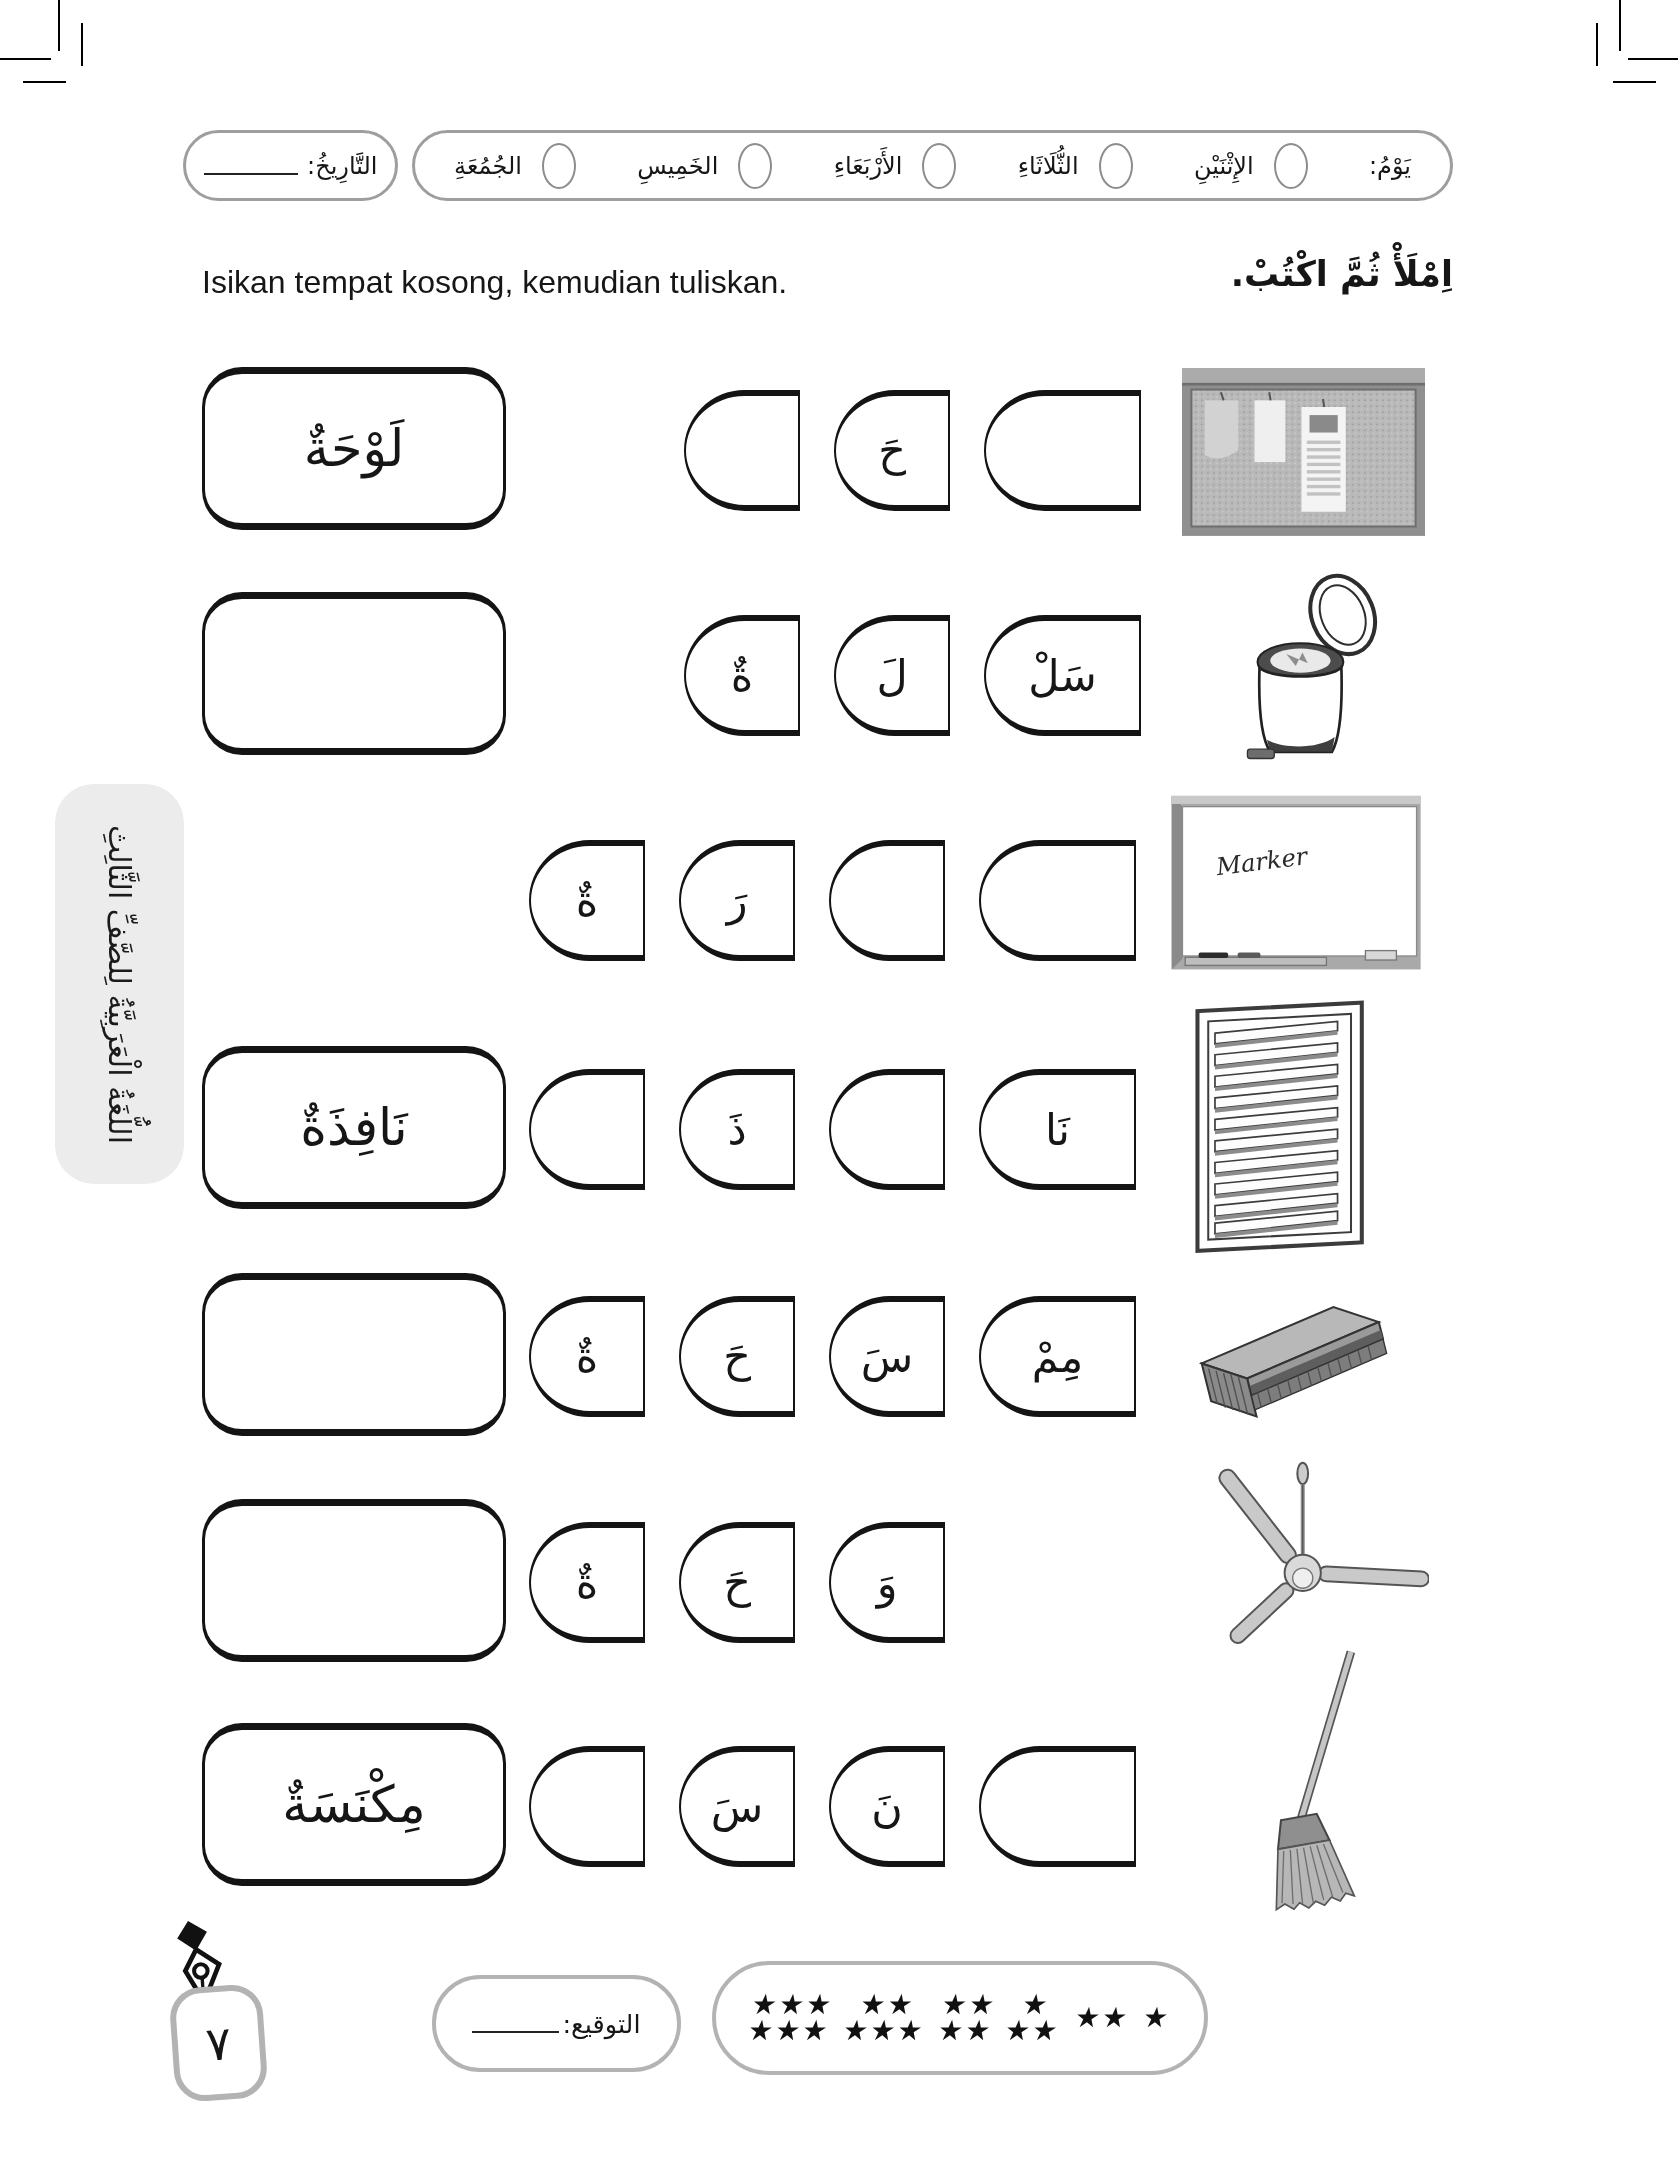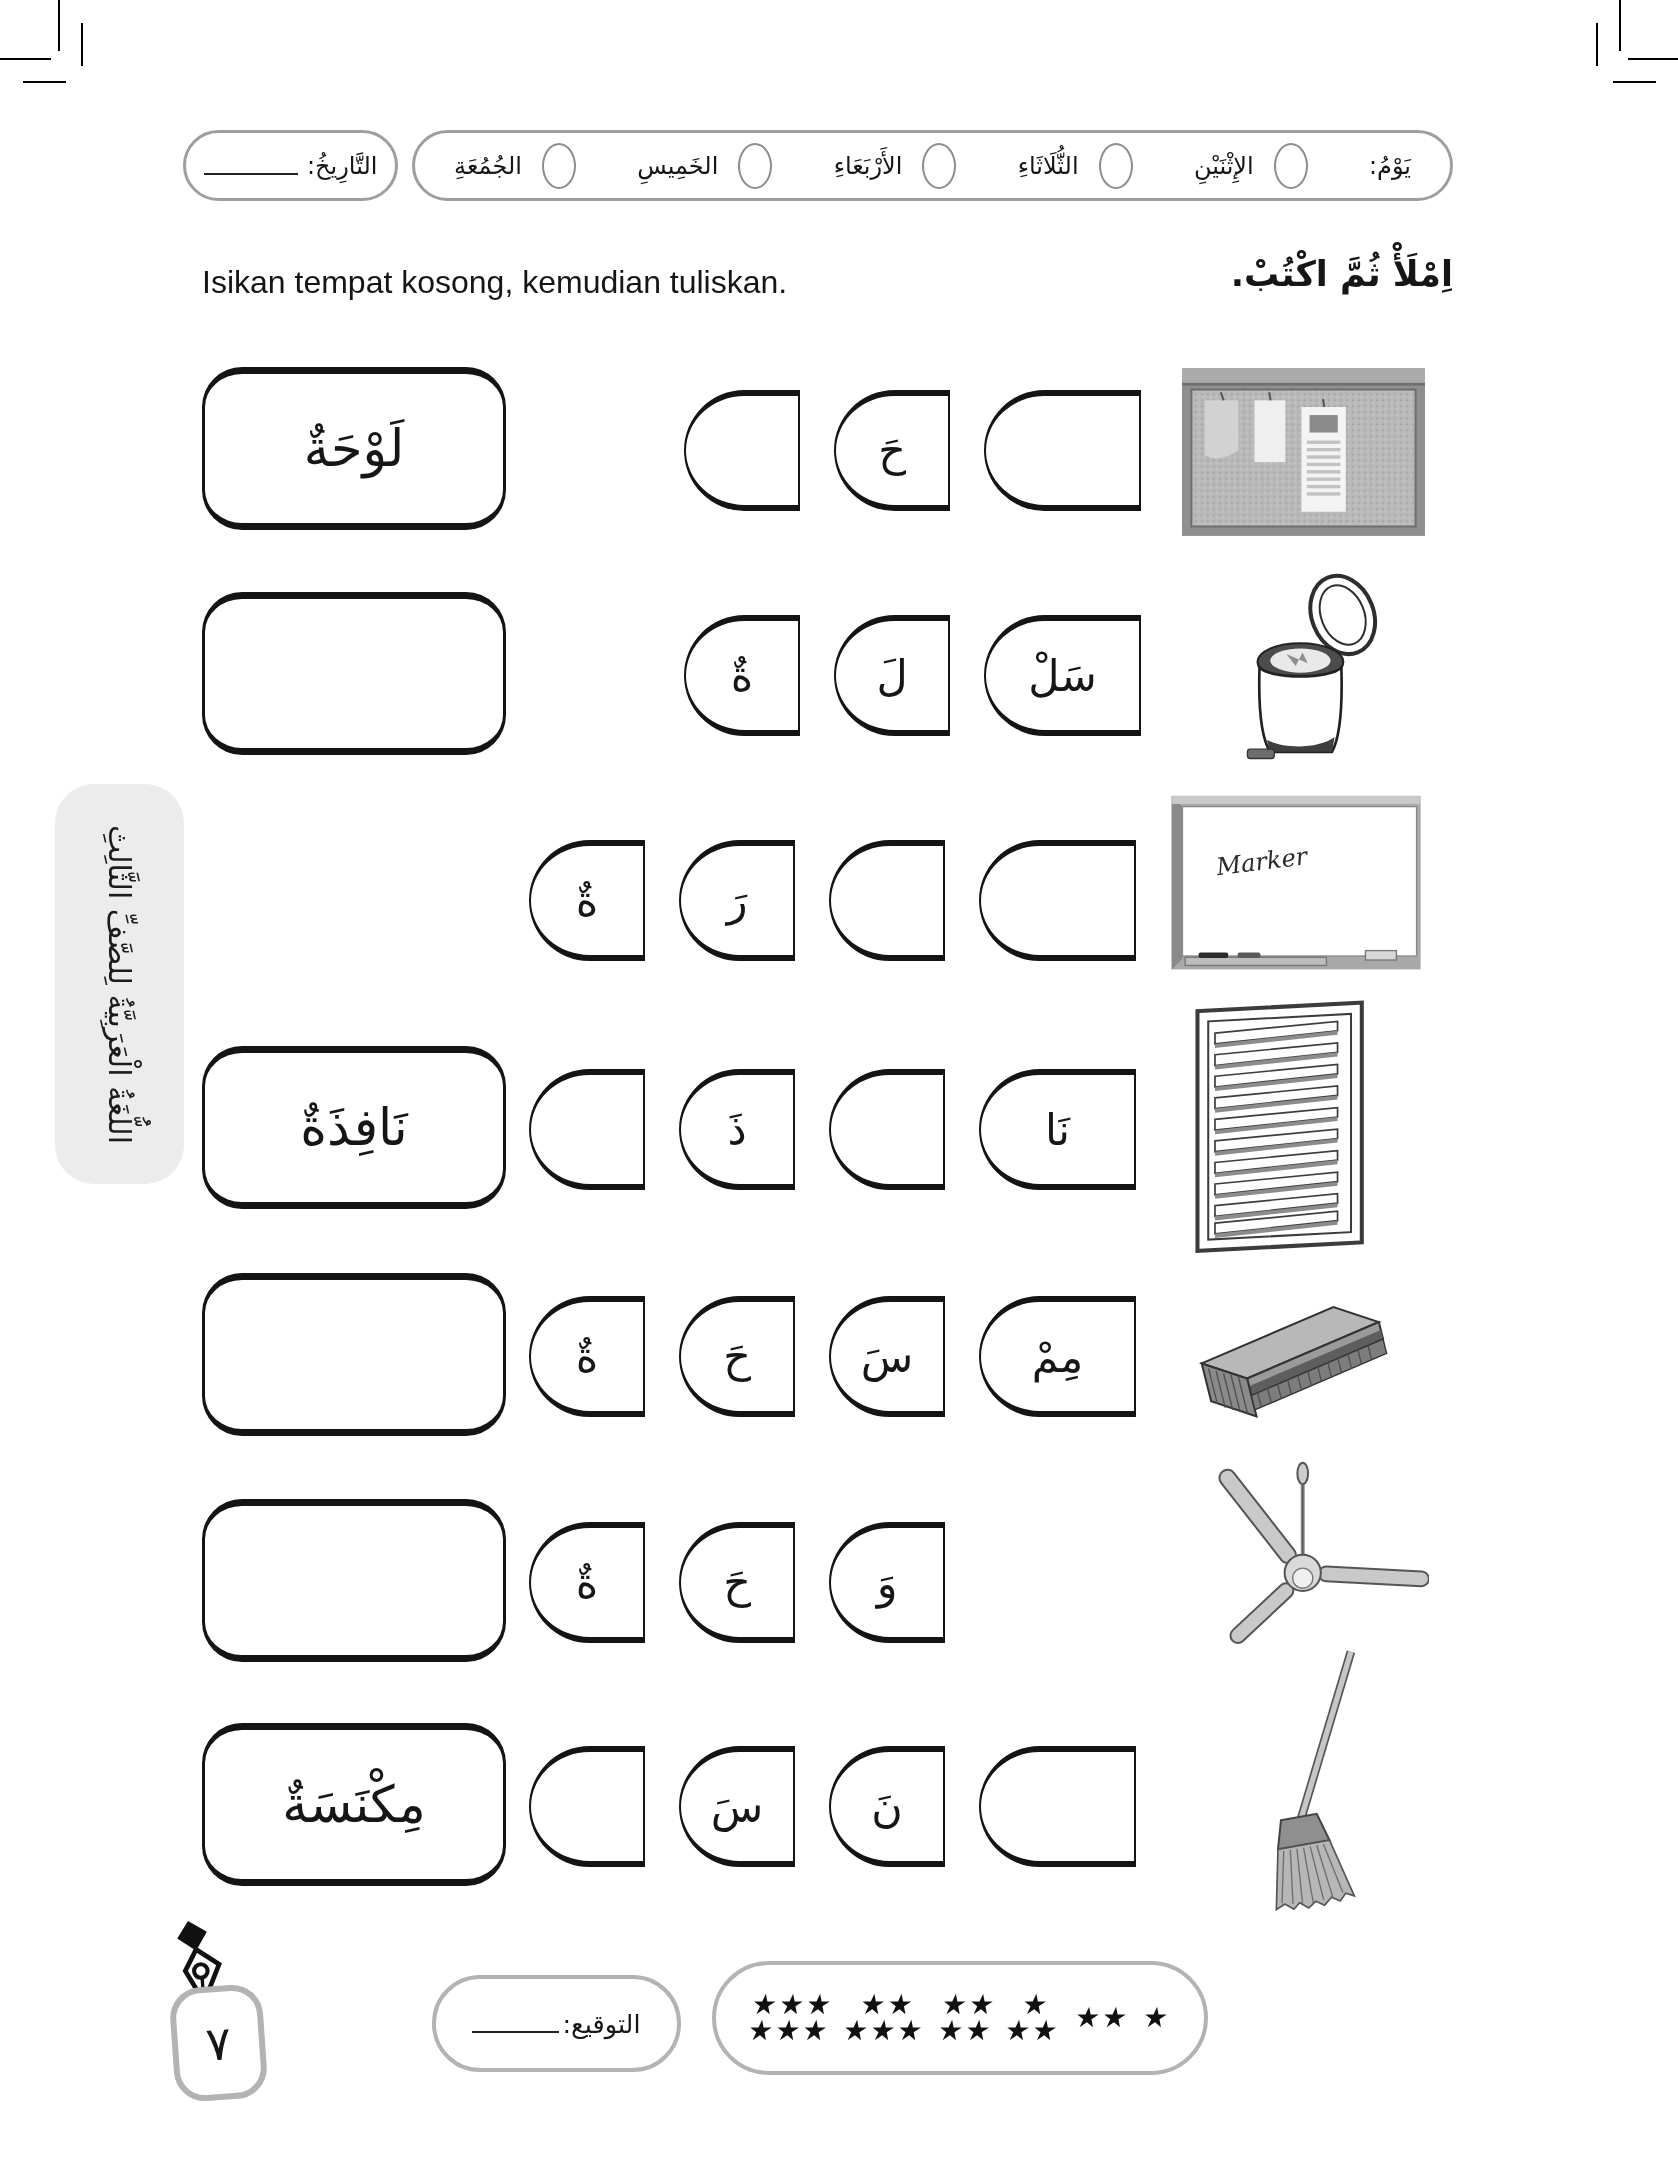--- a/index.html
+++ b/index.html
@@ -5,21 +5,21 @@
   html,body{margin:0;padding:0;background:#fff;}
   .page{position:relative;width:1679px;height:2183px;background:#ffffff;overflow:hidden;
         font-family:"DejaVu Sans",sans-serif;color:#161616;}
 
   
   .cm{position:absolute;background:#000;}
 
   
   .capsule{position:absolute;border:3.4px solid #9e9e9e;border-radius:40px;background:#fff;box-sizing:border-box;}
   .date-box{left:183px;top:130px;width:215px;height:71px;display:flex;align-items:center;
-            justify-content:center;direction:rtl;gap:9.4px;font-size:24px;padding:0 17.5px;}
+            direction:rtl;gap:9.4px;font-size:24px;padding:0 17.5px;}
   .days-box{left:412px;top:130px;width:1041px;height:71px;display:flex;direction:rtl;align-items:center;
             justify-content:space-between;padding:0 39px;font-size:24px;}
   .day-item{display:flex;align-items:center;gap:20px;}
   .day-circle{width:30px;height:42px;border:2.7px solid #8d8d8d;border-radius:50%;background:#fff;flex:none;}
   .blank-line{display:inline-block;border-bottom:2.7px solid #222;height:16px;}
 
   
   .instr-id{position:absolute;left:202px;top:264px;font-family:"Liberation Sans",sans-serif;
             font-size:32px;letter-spacing:0px;}
   .instr-ar{position:absolute;right:226px;top:254px;font-size:35px;font-weight:bold;direction:rtl;}

